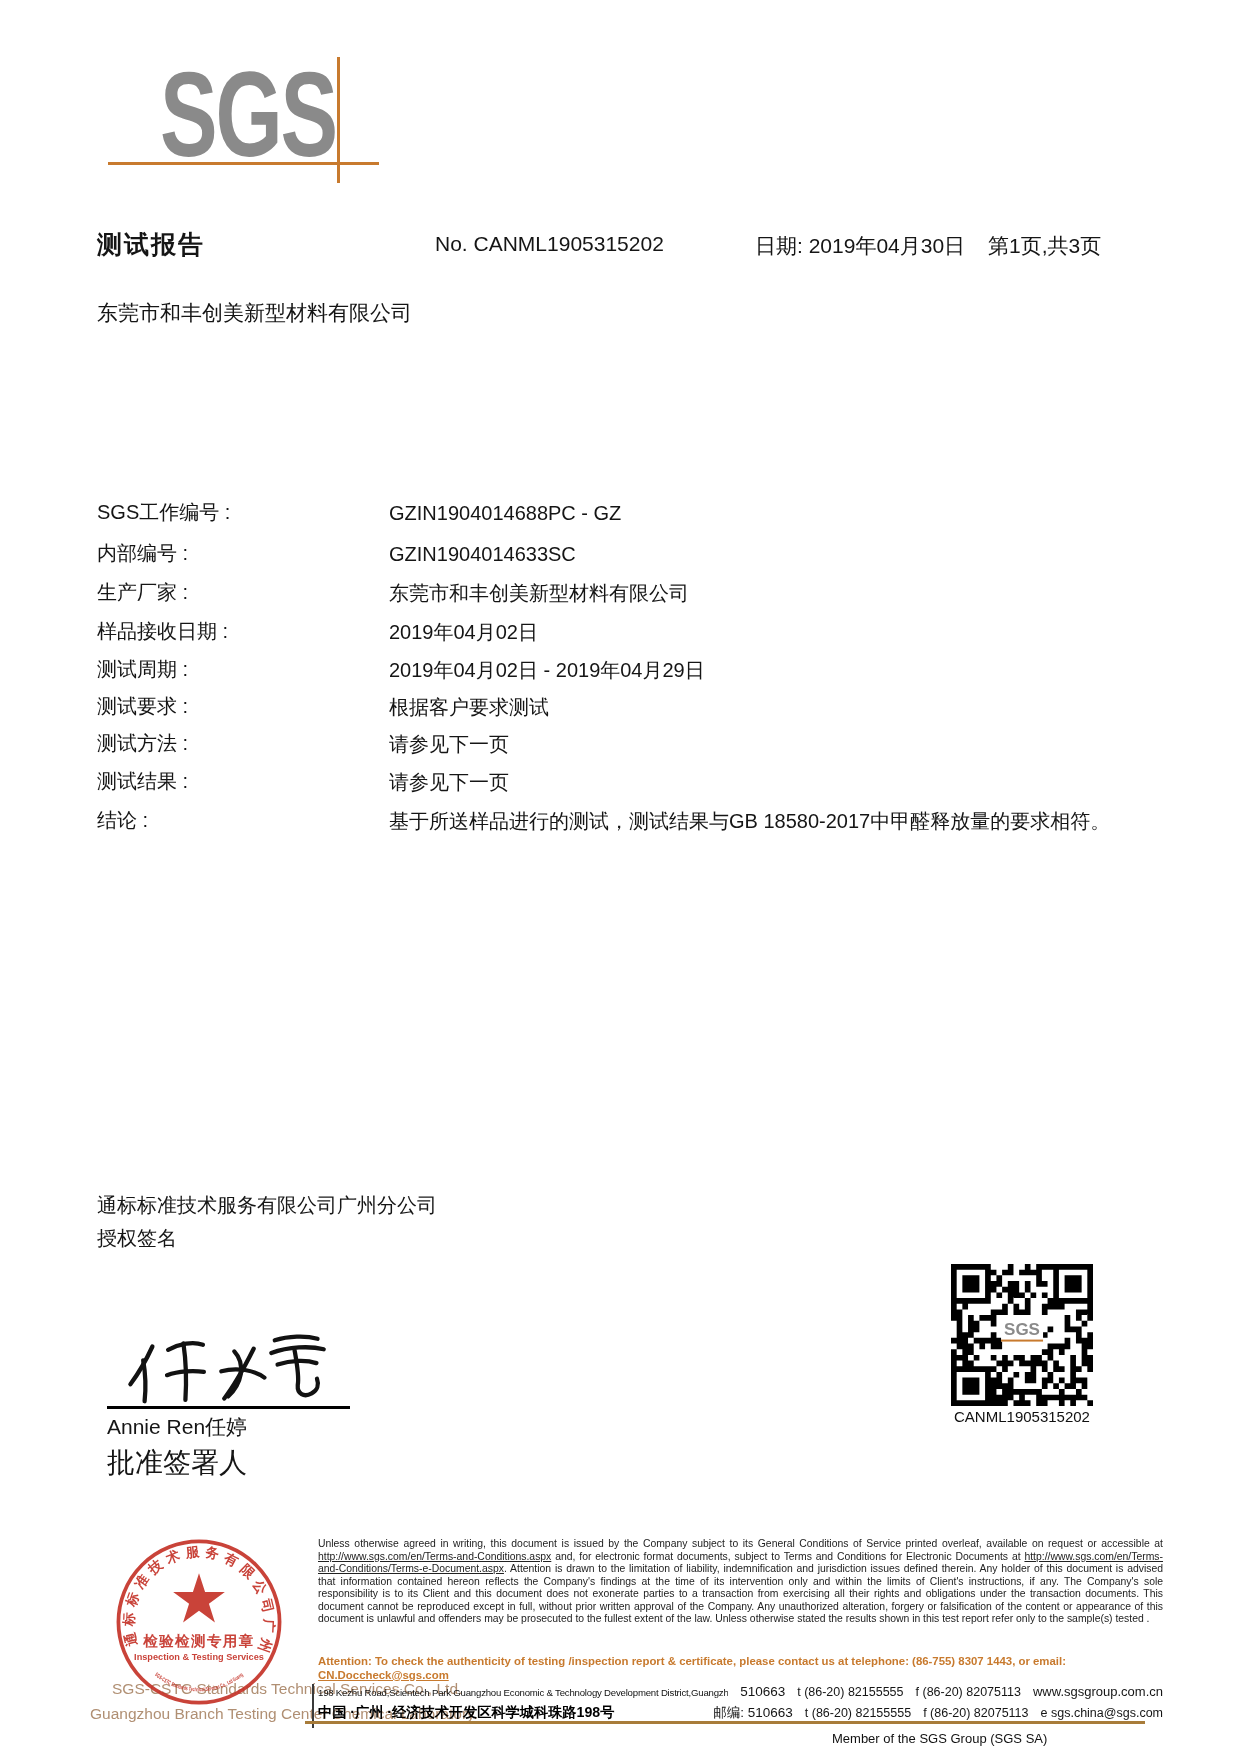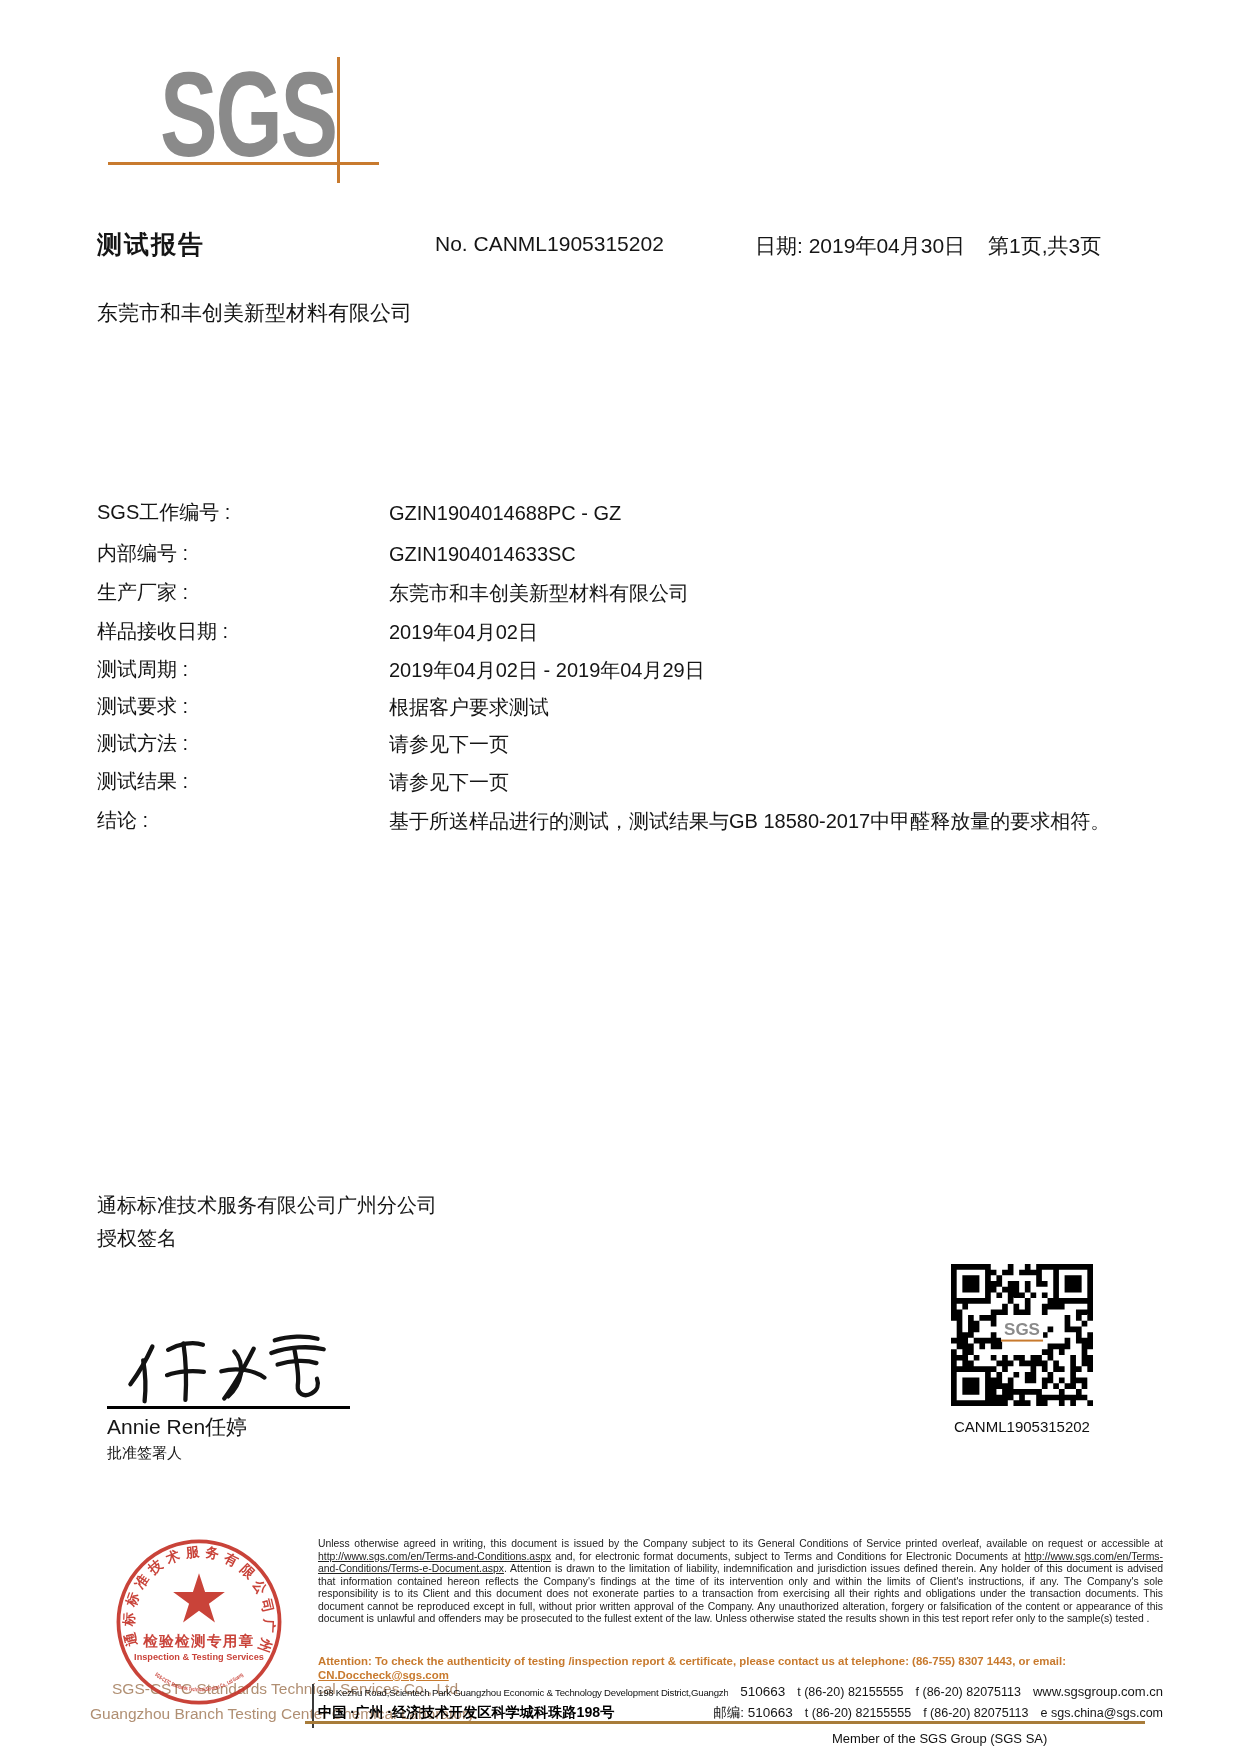--- a/index.html
+++ b/index.html
@@ -27,29 +27,29 @@
   .frow{left:97px;font-size:20px;}
   .frow .lab{position:absolute;left:0;top:0;width:280px;}
   .frow .val{position:absolute;left:292px;top:0;width:745px;line-height:1.45;}
 
   
   .sig-company{left:97px;top:1192px;font-size:20px;}
   .sig-auth{left:97px;top:1225px;font-size:20px;}
   .sig-svg{left:112px;top:1334px;}
   .sig-line{left:107px;top:1406px;width:243px;height:3px;background:#000;}
   .sig-name{left:107px;top:1413px;font-size:21px;}
-  .sig-role{left:107px;top:1444px;font-size:15px;}
+  .sig-role{left:107px;top:1444px;font-size:28px;}
 
   
   .qr-wrap{left:949px;top:1264px;width:146px;text-align:center;}
   .qr-box{position:relative;width:142px;height:142px;margin:0 auto;}
   .qr-center{position:absolute;left:50%;top:47%;transform:translate(-50%,-50%);background:#fff;
              padding:0 3px 1px 3px;font-size:17px;font-weight:bold;color:#8a8a8a;
              border-bottom:2px solid #c87a2e;line-height:1.05;}
-  .qr-label{font-size:15px;margin-top:12px;color:#111;}
+  .qr-label{font-size:15px;margin-top:2px;color:#111;}
 
   
   .stamp{left:110px;top:1533px;opacity:.93;}
   .tan1{left:112px;top:1680px;font-size:15.5px;color:#b08f73;}
   .tan2{left:90px;top:1705px;font-size:15.5px;color:#b08f73;}
 
   
   .legal{left:318px;top:1538px;width:845px;font-size:10.4px;line-height:12.5px;
          text-align:justify;color:#222;}
   .legal .u,.attn .u{text-decoration:underline;}

